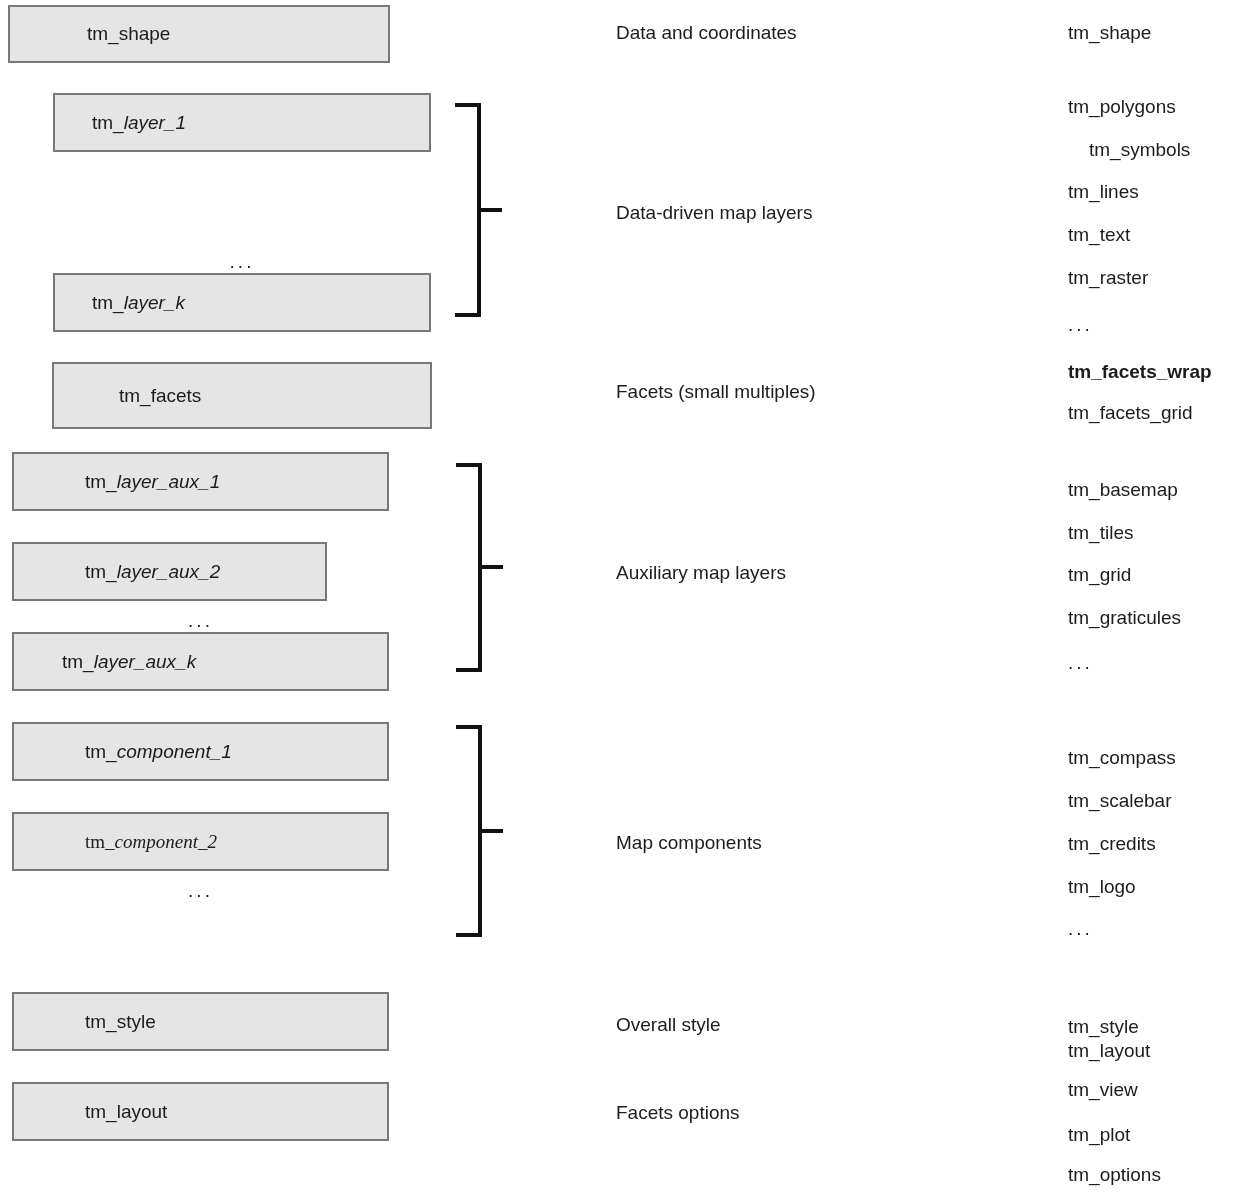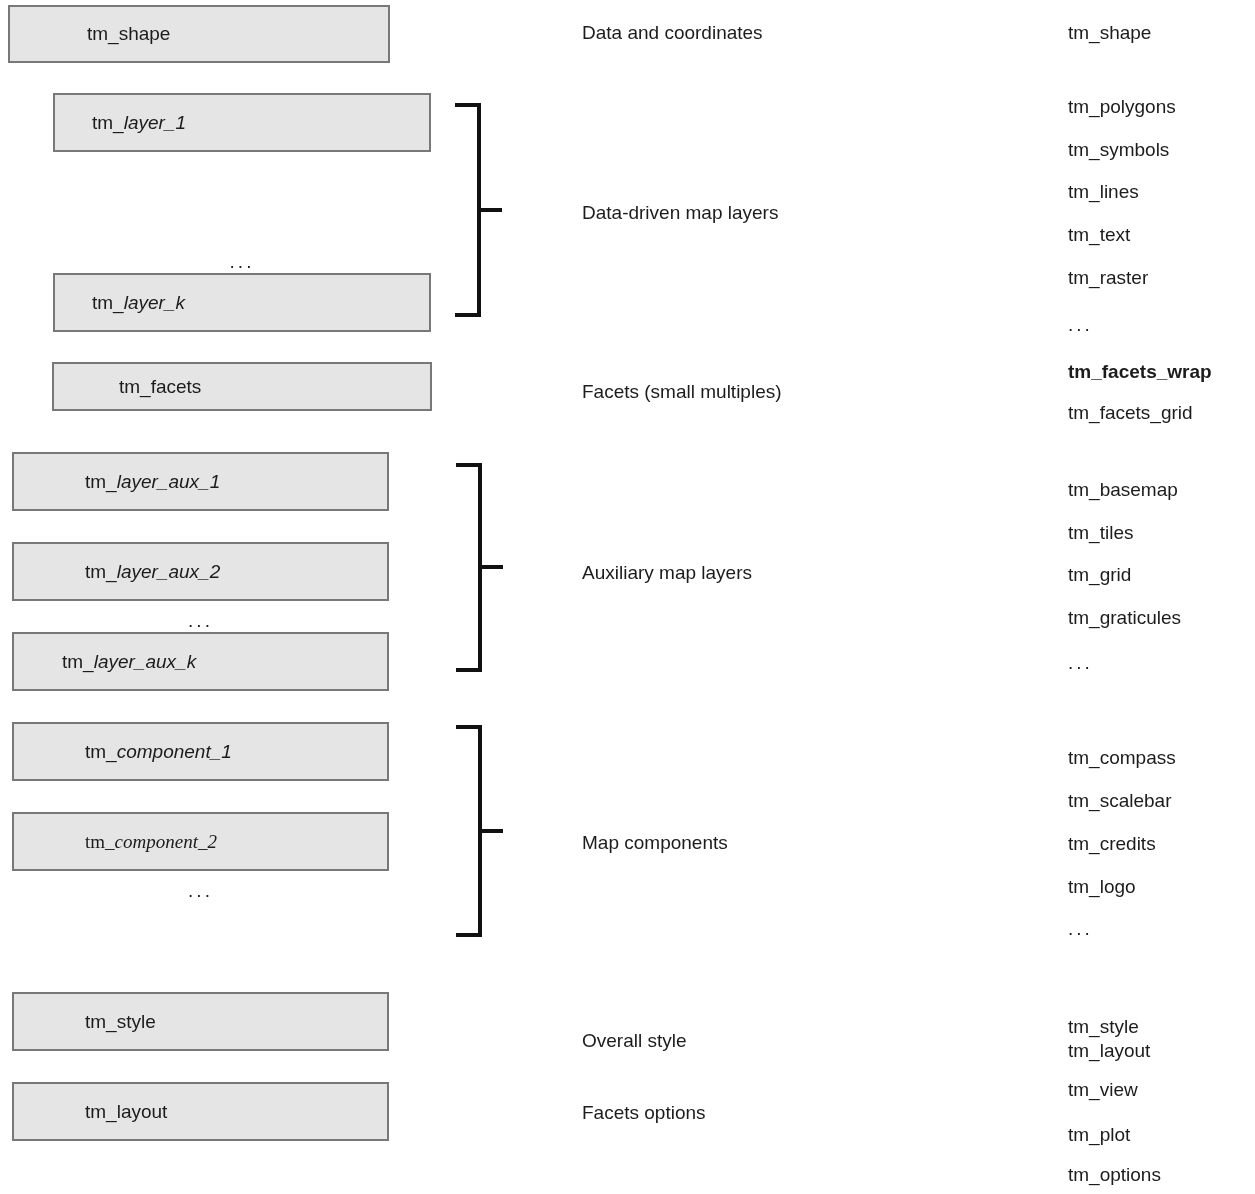--- a/index.html
+++ b/index.html
@@ -33,21 +33,21 @@
   .dots{
     position:absolute;
     text-align:center;
     font-size:19px;
     line-height:24px;
     letter-spacing:3px;
     color:var(--text);
   }
   .desc{
     position:absolute;
-    left:582px;
+    left:616px;
     font-size:19px;
     line-height:24px;
     color:var(--text);
     white-space:pre;
   }
   .fn{
     position:absolute;
     left:1068px;
     font-size:19px;
     line-height:24px;
@@ -80,29 +80,29 @@
     <span class="lbl" style="padding-left:37px"><span>tm_</span><span class="it">layer_1</span></span>
   </div>
 
 
   <div class="dots" style="left:53px;top:250px;width:378px;">...</div>
 
   <div class="box" style="left:53px;top:273px;width:378px;height:59px;">
     <span class="lbl" style="padding-left:37px"><span>tm_</span><span class="it">layer_k</span></span>
   </div>
 
-  <div class="box" style="left:52px;top:362px;width:380px;height:49px;">
+  <div class="box" style="left:52px;top:362px;width:380px;height:67px;">
     <span class="lbl" style="padding-left:65px"><span>tm_facets</span><span class="it"></span></span>
   </div>
 
   <div class="box" style="left:12px;top:452px;width:377px;height:59px;">
     <span class="lbl" style="padding-left:71px"><span>tm_</span><span class="it">layer_aux_1</span></span>
   </div>
 
-  <div class="box" style="left:12px;top:542px;width:377px;height:59px;">
+  <div class="box" style="left:12px;top:542px;width:315px;height:59px;">
     <span class="lbl" style="padding-left:71px"><span>tm_</span><span class="it">layer_aux_2</span></span>
   </div>
 
   <div class="dots" style="left:12px;top:609px;width:377px;">...</div>
 
   <div class="box" style="left:12px;top:632px;width:377px;height:59px;">
     <span class="lbl" style="padding-left:48px"><span>tm_</span><span class="it">layer_aux_k</span></span>
   </div>
 
   <div class="box" style="left:12px;top:722px;width:377px;height:59px;">
@@ -131,26 +131,26 @@
   <div class="tick" style="left:482px;top:565px;width:21px;"></div>
 
   <div class="bracket" style="left:456px;top:725px;width:26px;height:212px;"></div>
   <div class="tick" style="left:482px;top:829px;width:21px;"></div>
 
   <div class="desc" style="top:21px;">Data and coordinates</div>
   <div class="desc" style="top:201px;">Data-driven map layers</div>
   <div class="desc" style="top:380px;">Facets (small multiples)</div>
   <div class="desc" style="top:561px;">Auxiliary map layers</div>
   <div class="desc" style="top:831px;">Map components</div>
-  <div class="desc" style="top:1013px;margin-top:16px;">Overall style</div>
+  <div class="desc" style="top:1013px;">Overall style</div>
   <div class="desc" style="top:1101px;">Facets options</div>
 
   <div class="fn" style="top:21px;">tm_shape</div>
   <div class="fn" style="top:95px;">tm_polygons</div>
-  <div class="fn" style="top:138px;">tm_symbols</div>
+  <div class="fn" style="top:138px;margin-left:21px;">tm_symbols</div>
   <div class="fn" style="top:180px;">tm_lines</div>
   <div class="fn" style="top:223px;">tm_text</div>
   <div class="fn" style="top:266px;">tm_raster</div>
   <div class="fn" style="top:313px;letter-spacing:3px;">...</div>
   <div class="fn" style="top:360px;font-weight:bold;">tm_facets_wrap</div>
   <div class="fn" style="top:401px;">tm_facets_grid</div>
   <div class="fn" style="top:478px;">tm_basemap</div>
   <div class="fn" style="top:521px;">tm_tiles</div>
   <div class="fn" style="top:563px;">tm_grid</div>
   <div class="fn" style="top:606px;">tm_graticules</div>

